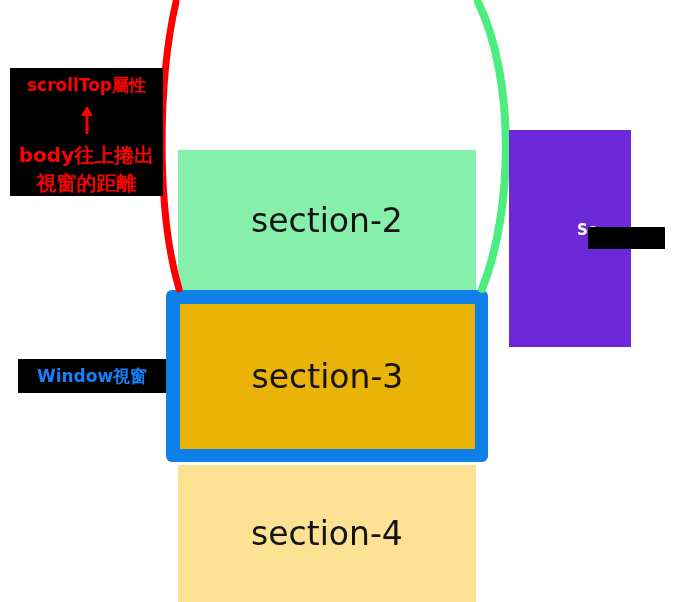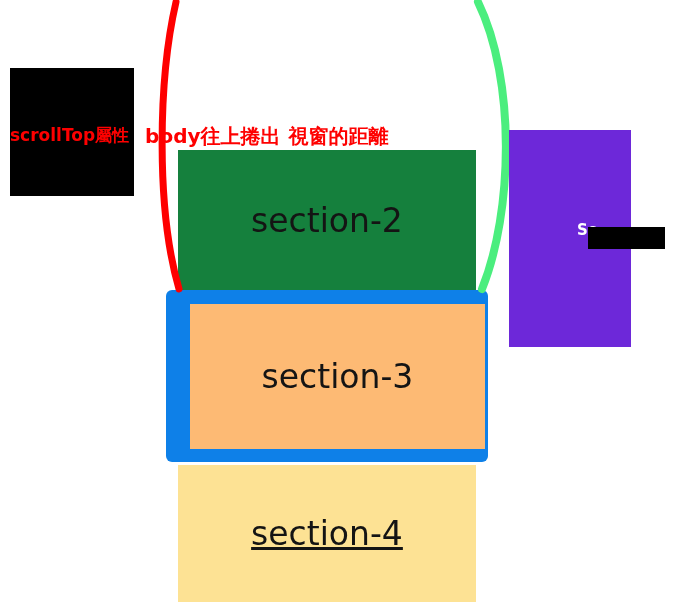--- a/index.html
+++ b/index.html
@@ -26,67 +26,66 @@
     display: flex;
     align-items: center;
     justify-content: center;
     color: #141414;
     font-size: 33px;
     font-weight: 400;
     letter-spacing: 0px;
     box-sizing: border-box;
   }
   #section-1 { top: 0px;   height: 150px; background: #c2d0fd; }
-  #section-2 { top: 150px; height: 140px; background: #15803d; }
-  #section-4 { top: 465px; height: 137px; background: #fde294; text-decoration: underline; }
+  #section-2 { top: 150px; height: 140px; background: #86efac; }
+  #section-4 { top: 465px; height: 137px; background: #fde294; }
 
   
   #viewport-frame {
     position: absolute;
     left: 166px;
     top: 290px;
     width: 322px;
     height: 172px;
     background: #0e80e8;
     border-radius: 6px;
     box-sizing: border-box;
     padding: 14px 13px 13px 14px;
   }
   #section-3 {
     position: relative;
     left: 0;
     top: 0;
     width: 100%;
     height: 100%;
-    background: #fdba74;
-    margin-left: 10px;
+    background: #eab308;
   }
 
   
   .arc-svg {
     position: absolute;
     top: 0;
     left: 0;
     width: 700px;
     height: 602px;
     pointer-events: none;
     overflow: visible;
   }
 
   
   #scrolltop-note {
     position: absolute;
     left: 10px;
     top: 68px;
-    width: 124px;
+    width: 153px;
     height: 128px;
     background: #000000;
     color: #fe0000;
     display: flex;
-    flex-direction: row;
+    flex-direction: column;
     align-items: center;
     justify-content: flex-start;
     box-sizing: border-box;
     padding-top: 7px;
     gap: 8px;
   }
   #scrolltop-note .note-line {
     font-size: 17px;
     font-weight: bold;
     line-height: 21px;
@@ -180,19 +179,22 @@
 
     <svg class="up-arrow" viewBox="0 0 20 30">
       <line x1="10" y1="29" x2="10" y2="8" stroke="#fe0000" stroke-width="3"></line>
       <polygon points="10,1 4,11 16,11" fill="#fe0000"></polygon>
     </svg>
 
     <div class="note-line small">body往上捲出</div>
     <div class="note-line small">視窗的距離</div>
   </div>
 
+  <div id="window-label">
+    <span>Window視窗</span>
+  </div>
 
   <div id="scroll-note-right">
     <span class="redact-text">Sc</span>
   </div>
   <div id="redact-bar"></div>
 
 </div>
 
 </body></html>

